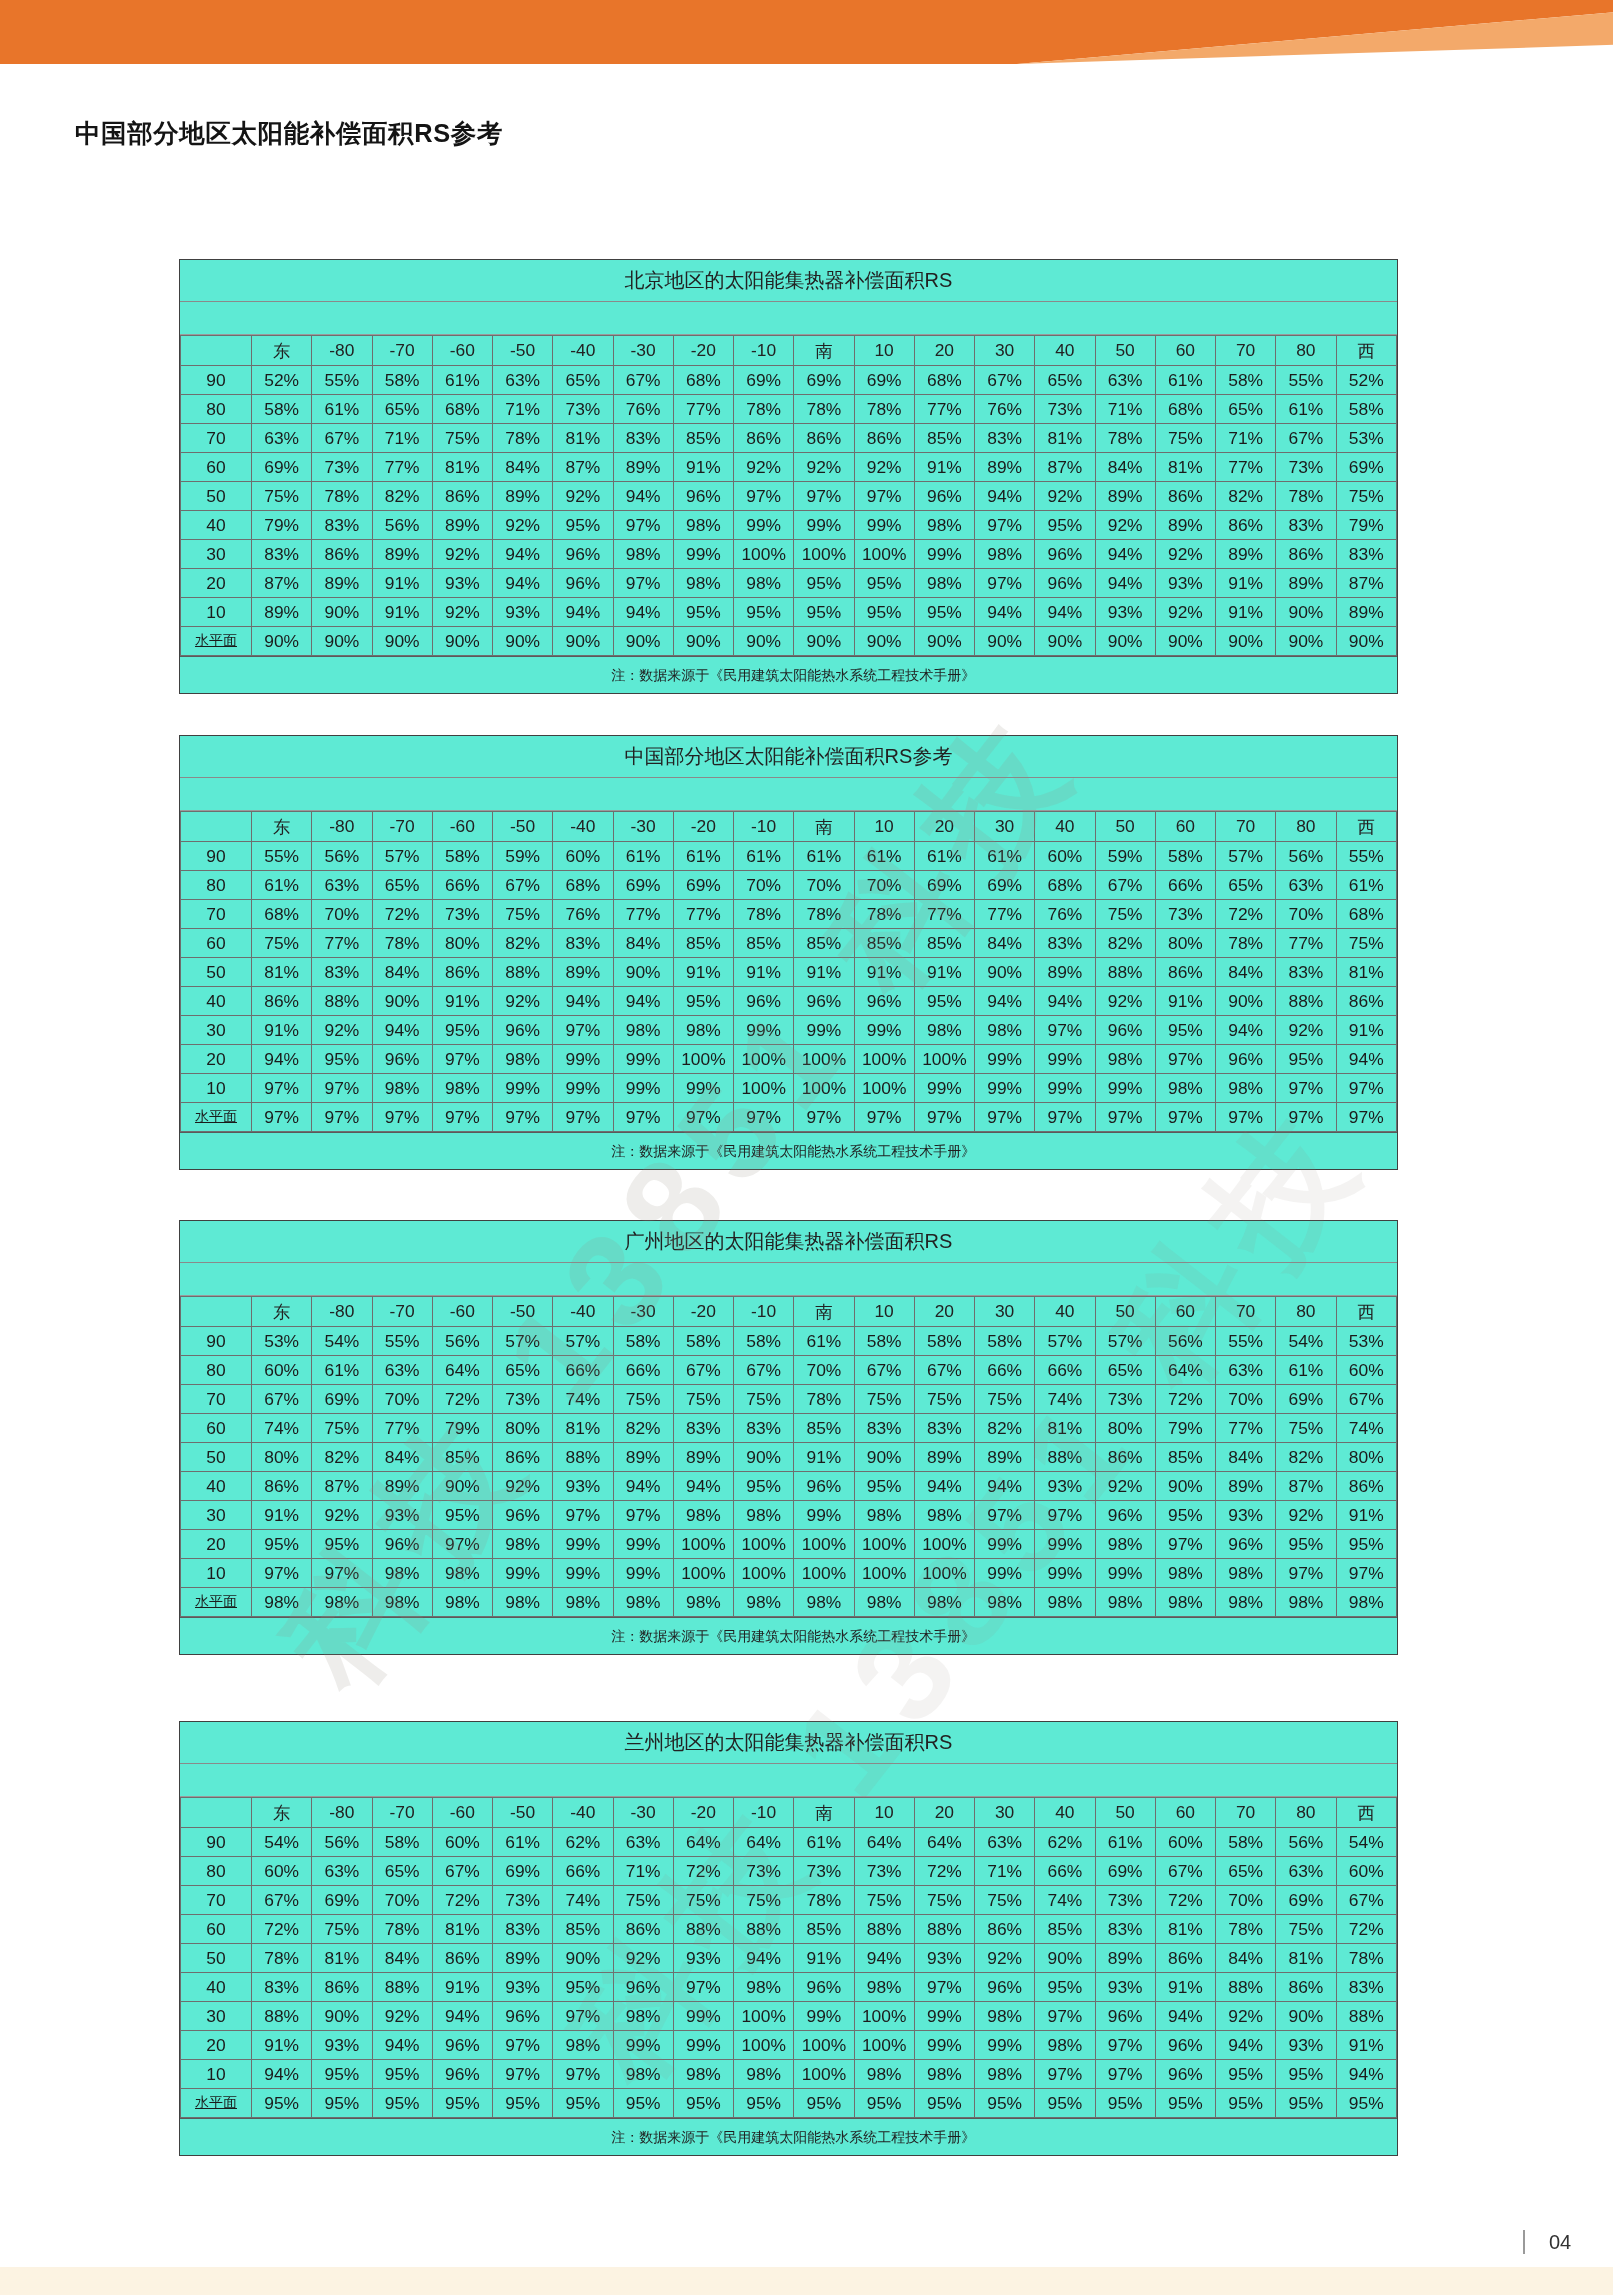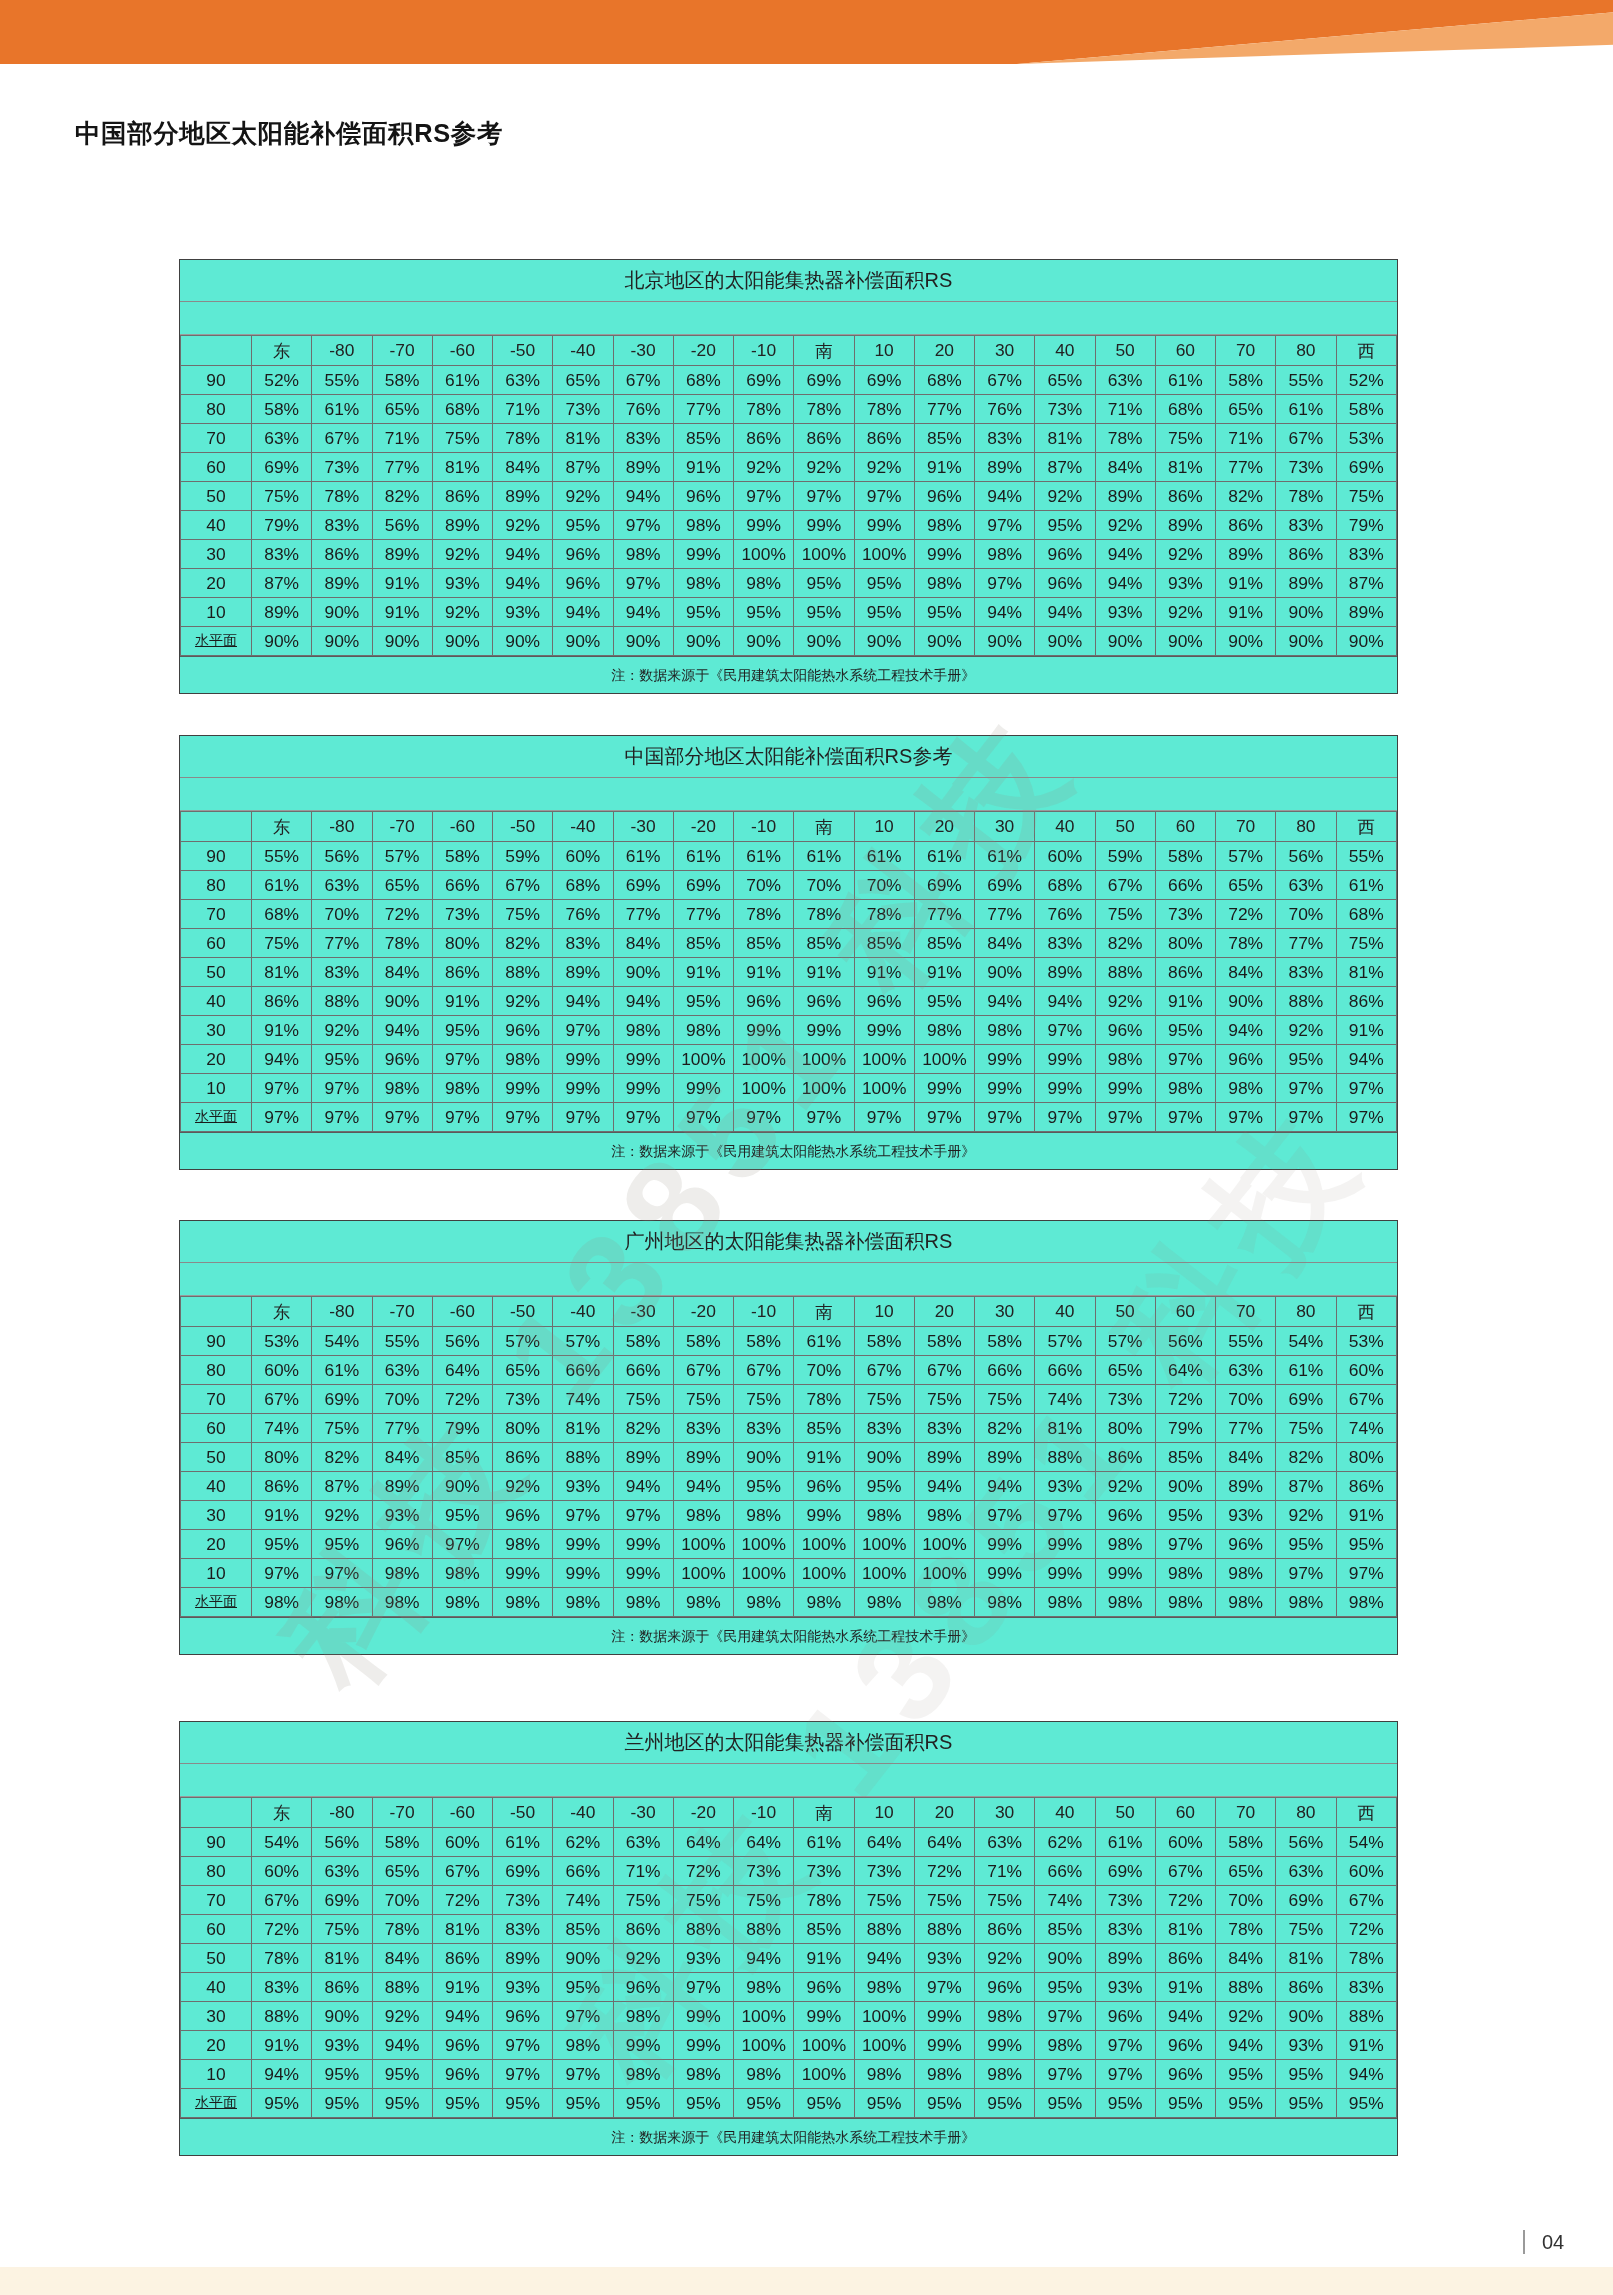--- a/index.html
+++ b/index.html
@@ -64,21 +64,21 @@
   }
   .wm-1{left:314px;top:1578px;}
   .wm-2{left:602px;top:1972px;color:rgba(150,140,130,0.10);}
   
   .bottom-strip{
     position:absolute;left:0;top:2267px;width:1614px;height:28px;
     background:#fcf3e2;
   }
   .page-number{
     position:absolute;left:1523px;top:2230px;
-    border-left:2px solid #9a9a9a;padding-left:17px;
+    border-left:2px solid #9a9a9a;padding-left:24px;
     font-size:20px;color:#333;line-height:24px;
   }
 </style>
 </head>
 <body>
 
 <div class="banner">
   <div class="banner-dark"></div>
   <div class="banner-light"></div>
 </div>

